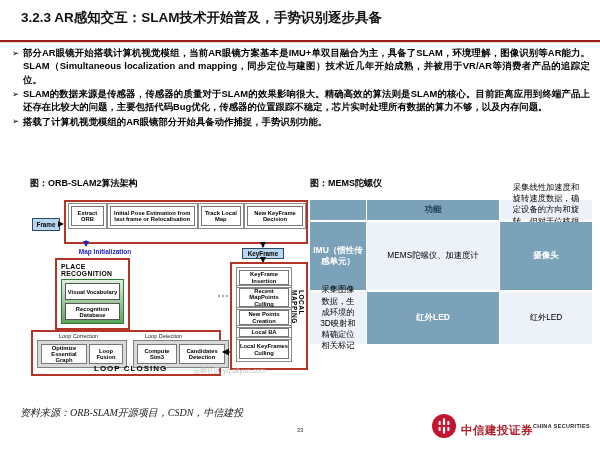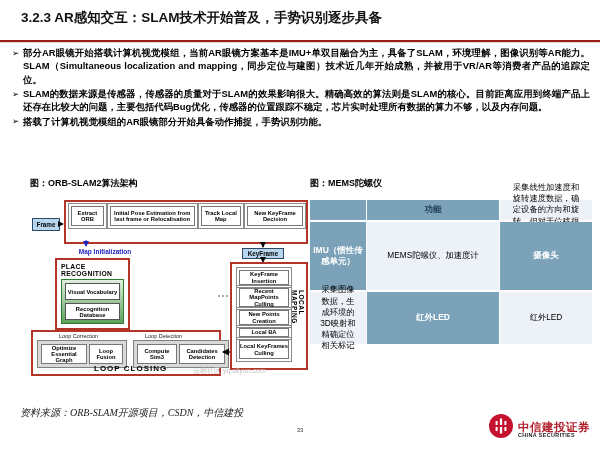--- a/index.html
+++ b/index.html
@@ -60,21 +60,21 @@
           column-gap:1px;row-gap:2px;}
   .cell{display:flex;align-items:center;justify-content:center;text-align:center;box-sizing:border-box;}
   .th{background:#7ba2b8;color:#203c54;font-weight:bold;font-size:8.5px;}
   .rh{background:#7ba2b8;color:#fff;font-weight:bold;font-size:8.5px;padding:0 3px;line-height:1.3;}
   .td{background:#edf2f8;font-size:8.3px;padding:3px 9px;line-height:1.35;}
   
   .source{position:absolute;left:20px;top:406px;font-family:"Liberation Serif","DejaVu Serif",serif;
           font-style:italic;font-size:10px;color:#222;}
   .pageno{position:absolute;left:0;top:427px;width:600px;text-align:center;font-size:6px;color:#333;}
   .logo{position:absolute;right:10px;top:413px;display:flex;align-items:center;gap:4px;}
-  .logo-txt{display:flex;flex-direction:column;line-height:1.05;margin-top:8px;}
+  .logo-txt{display:flex;flex-direction:row;line-height:1.05;margin-top:8px;}
   .logo-cn{font-size:11.5px;font-weight:bold;color:#b01c28;letter-spacing:.5px;}
   .logo-en{font-size:5.4px;font-weight:bold;color:#1a1a1a;letter-spacing:.4px;}
 </style>
 </head>
 <body>
 
 <div class="title">3.2.3 AR感知交互：SLAM技术开始普及，手势识别逐步具备</div>
 <div class="rule"></div>
 
 <div class="bullets">

